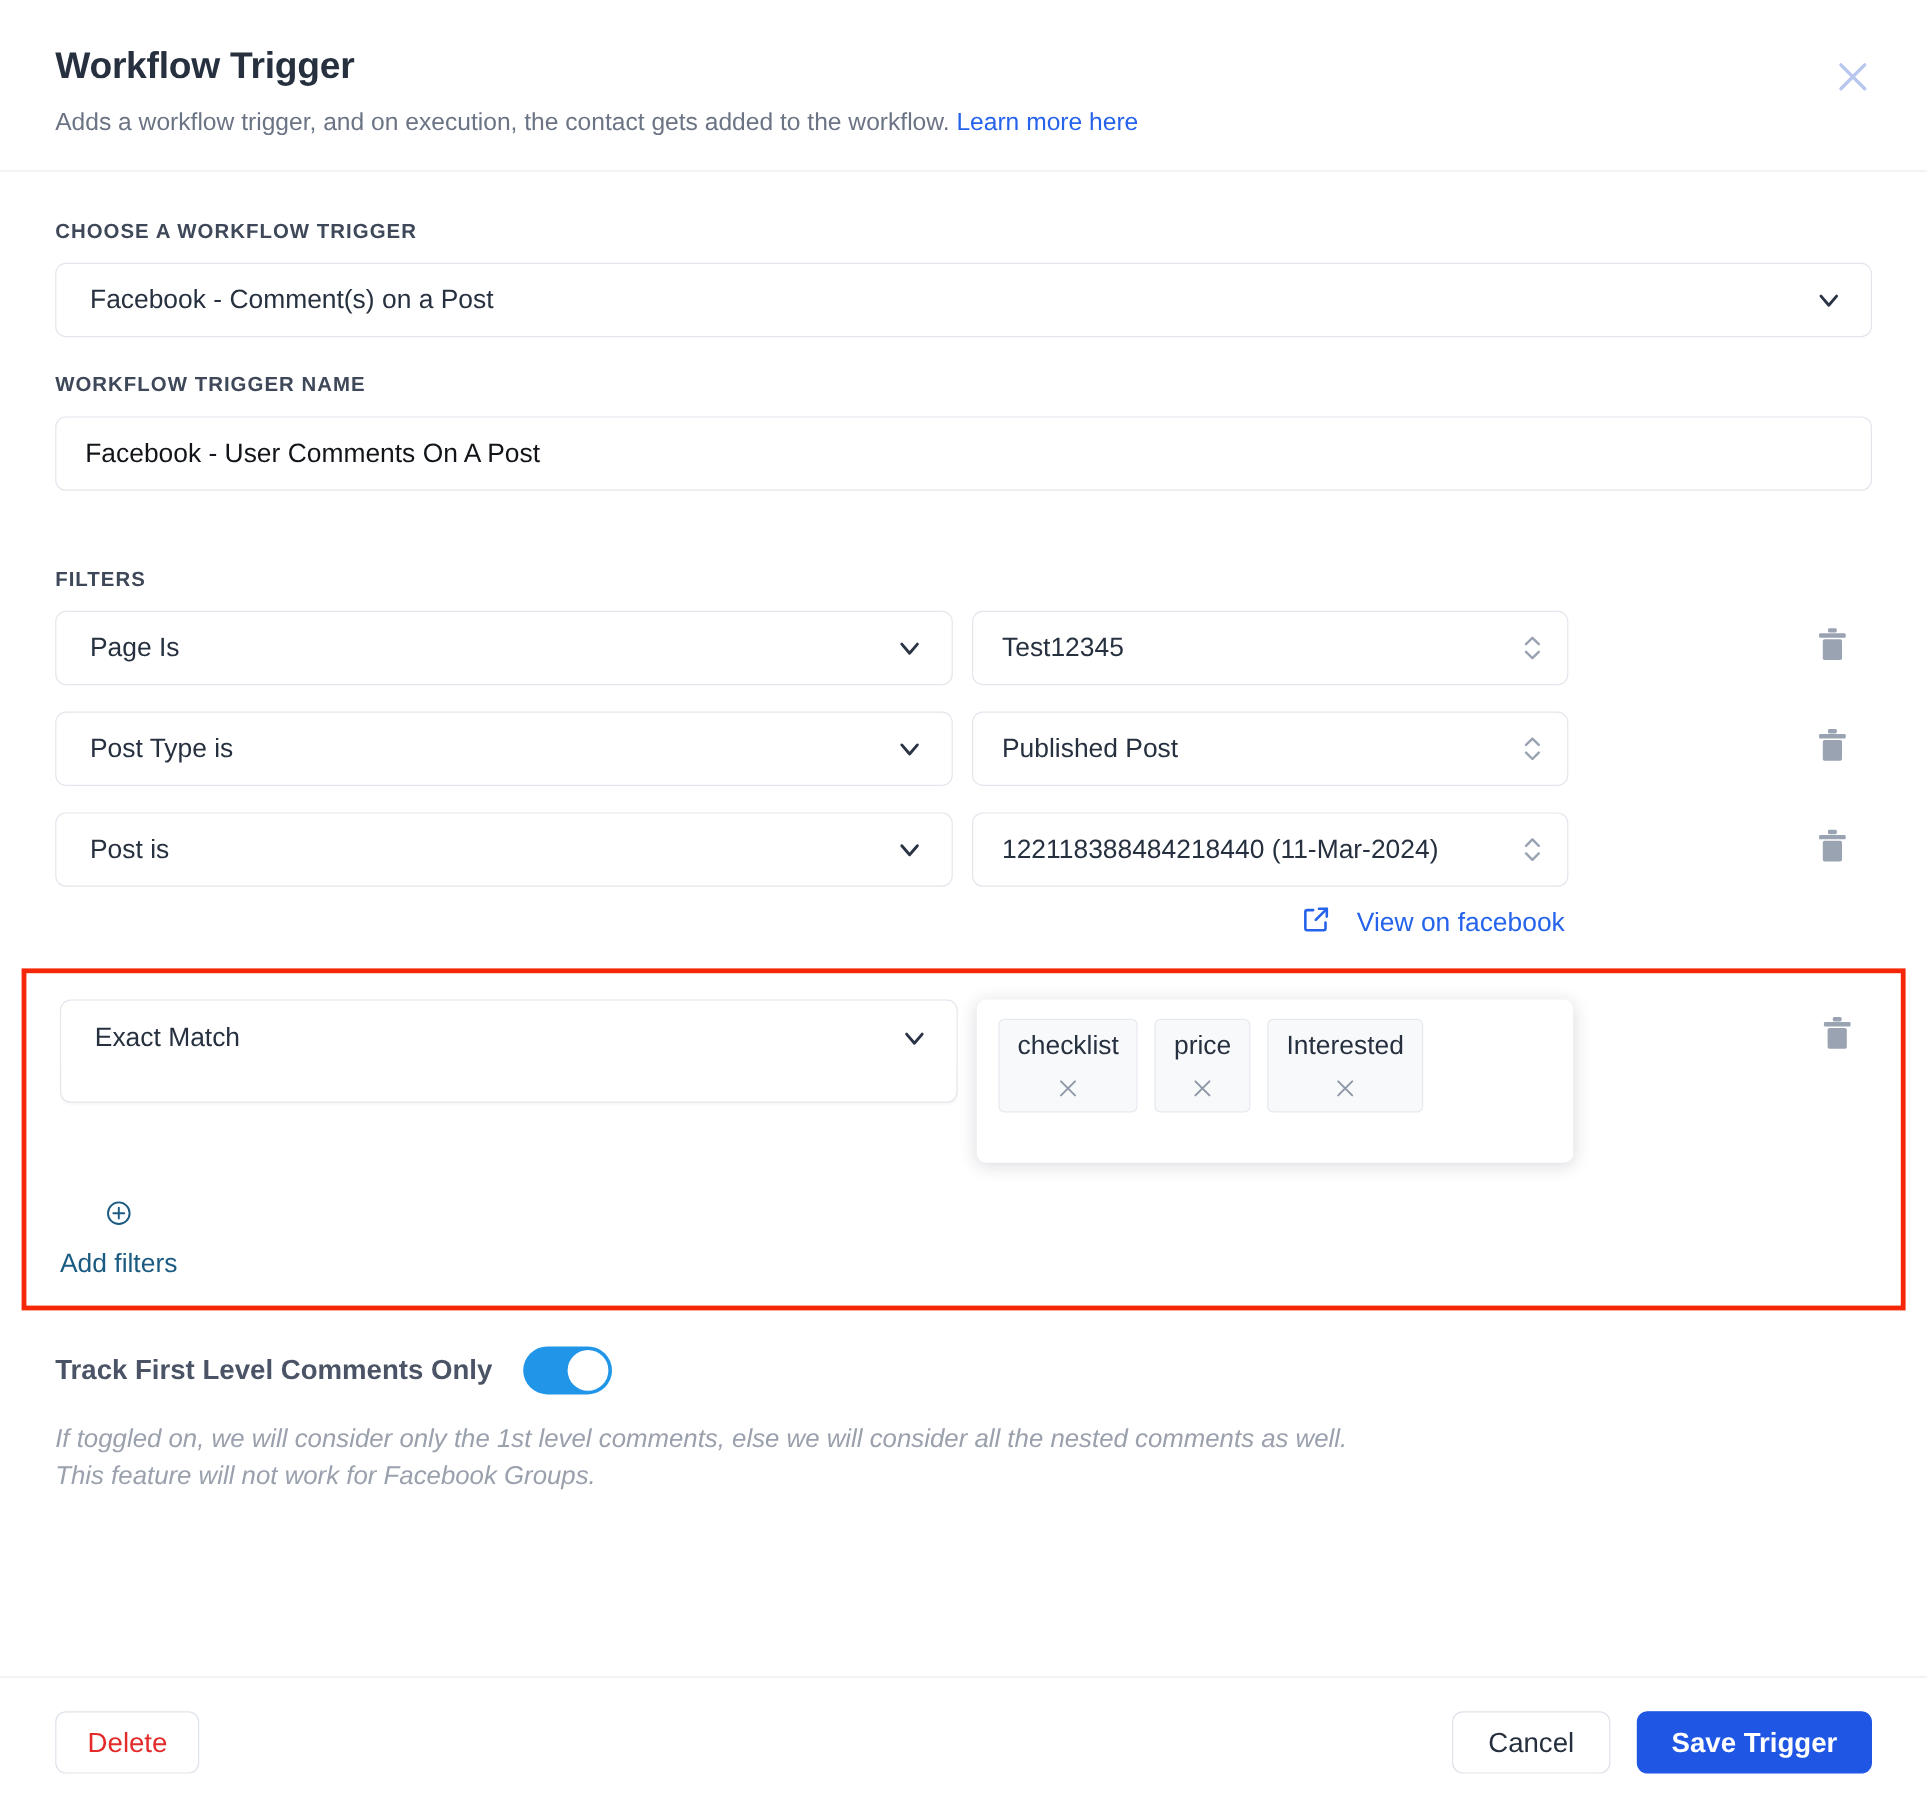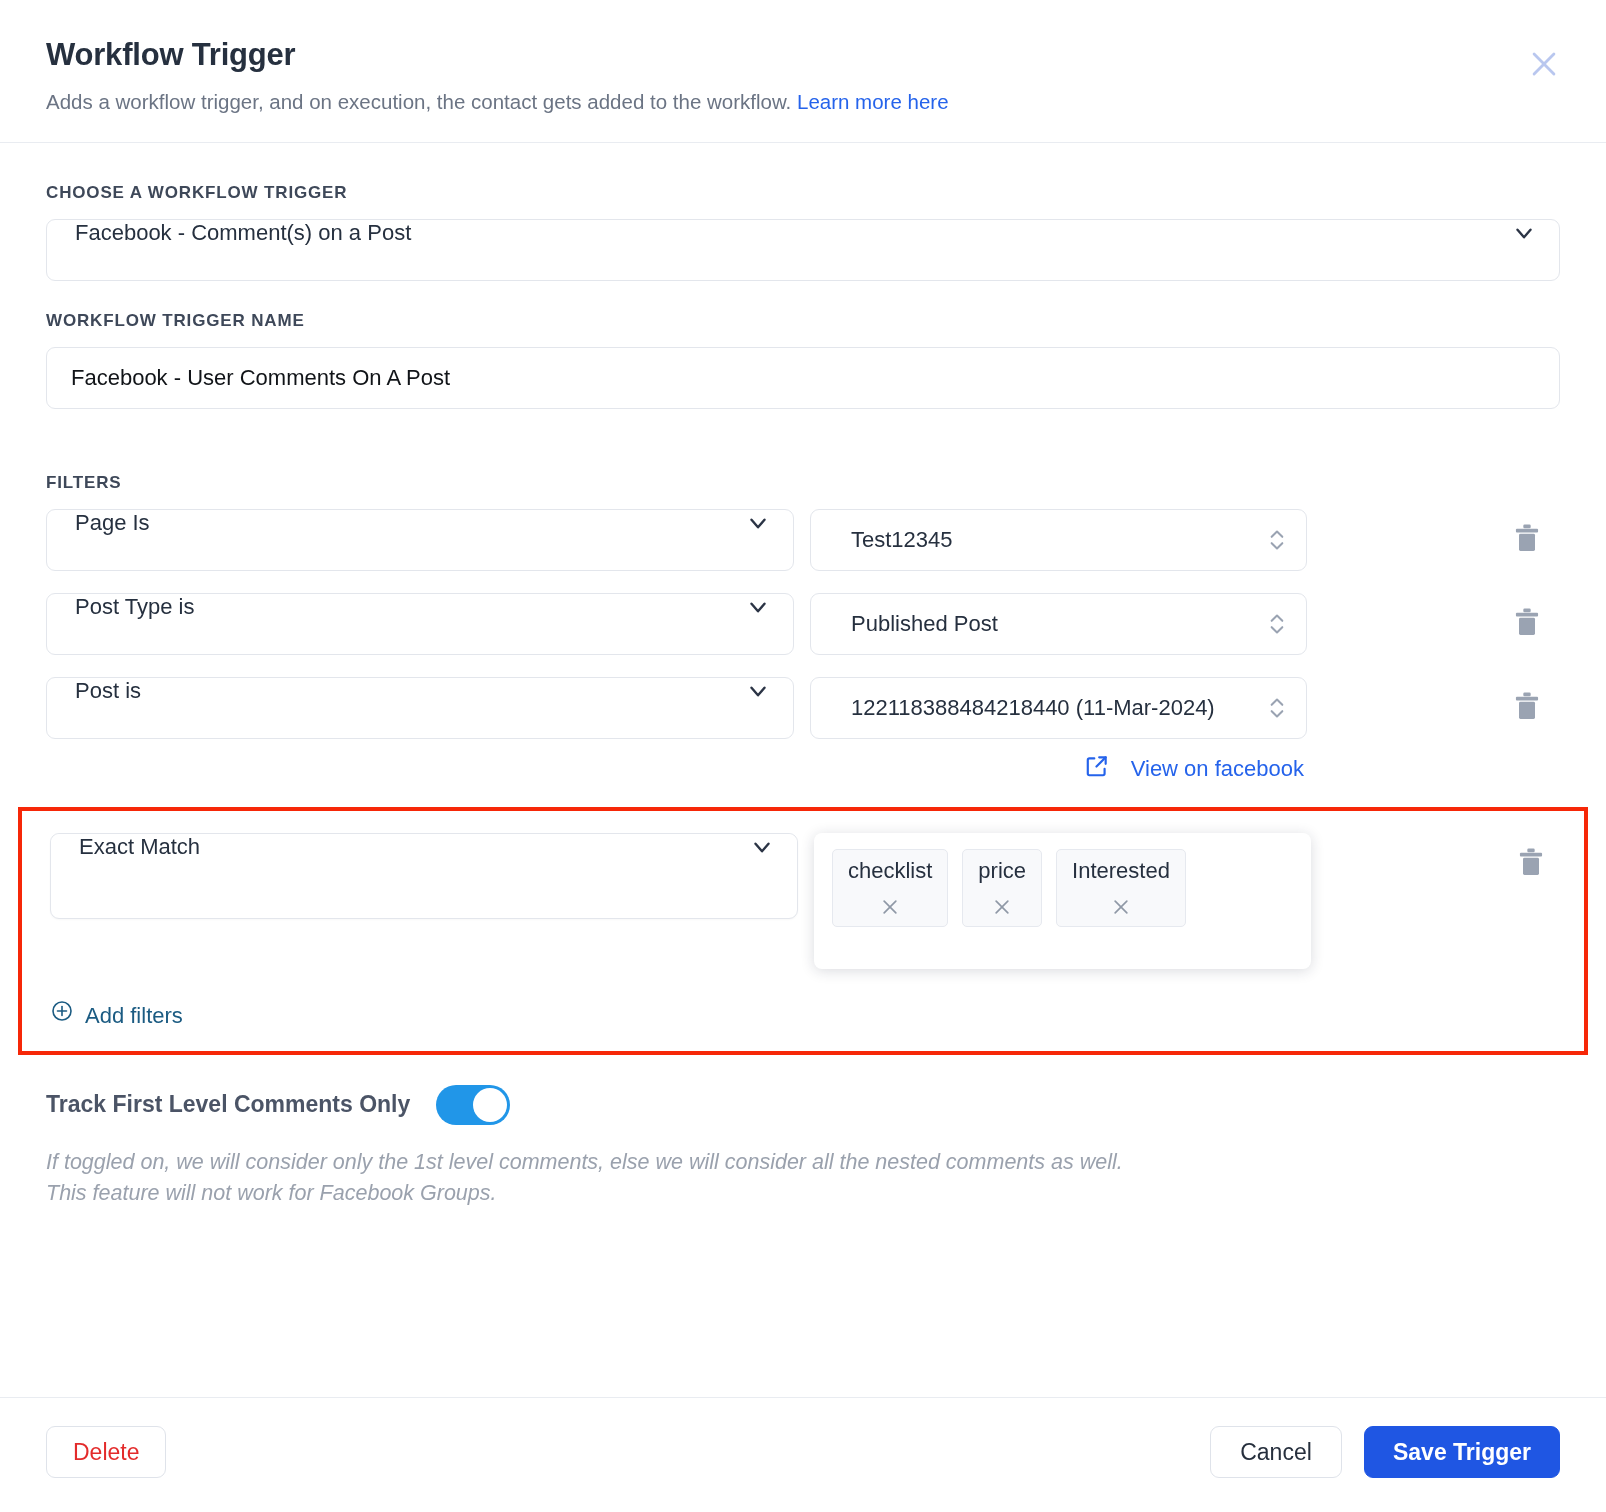--- a/index.html
+++ b/index.html
@@ -83,21 +83,21 @@
     text-transform: uppercase;
     margin: 0 0 16px 0;
   }
 
   .control {
     height: 62px;
     border: 1px solid #e3e6ec;
     border-radius: 9px;
     background: #fff;
     display: flex;
-    align-items: flex-start;
+    align-items: center;
     padding: 0 22px 0 28px;
     font-size: 22px;
     color: #26303f;
     position: relative;
   }
   .control.full { width: 100%; }
   .control .value { flex: 1 1 auto; white-space: nowrap; overflow: hidden; }
 
   .chev {
     flex: 0 0 auto;
@@ -135,21 +135,21 @@
   .filter-key {
     width: 748px;
     flex: 0 0 748px;
   }
   .filter-val {
     width: 497px;
     flex: 0 0 497px;
     min-height: 62px;
     height: auto;
     align-items: center;
-    padding: 0 18px 0 40px;
+    padding: 0 18px 0 24px;
   }
   .filter-val.multiline {
     padding-top: 12px;
     padding-bottom: 12px;
     line-height: 1.35;
   }
   .filter-val .value { white-space: normal; }
   .trash-cell {
     flex: 0 0 auto;
     margin-left: 182px;
@@ -241,27 +241,28 @@
     font-size: 22px;
     color: #26303f;
     line-height: 1.1;
     cursor: default;
     flex-direction: column;
   }
   .tag .tag-x { cursor: pointer; display: flex; align-items: center; }
 
   .add-filters {
     display: inline-flex;
-    align-items: flex-end;
+    align-items: center;
     gap: 11px;
     color: #1b5b82;
     font-size: 22px;
     margin-top: 30px;
     cursor: pointer;
     text-decoration: none;
+    flex-direction: column;
   }
 
   
   .toggle-section {
     margin-top: 30px;
     padding-bottom: 10px;
   }
   .toggle-row {
     display: flex;
     align-items: center;

